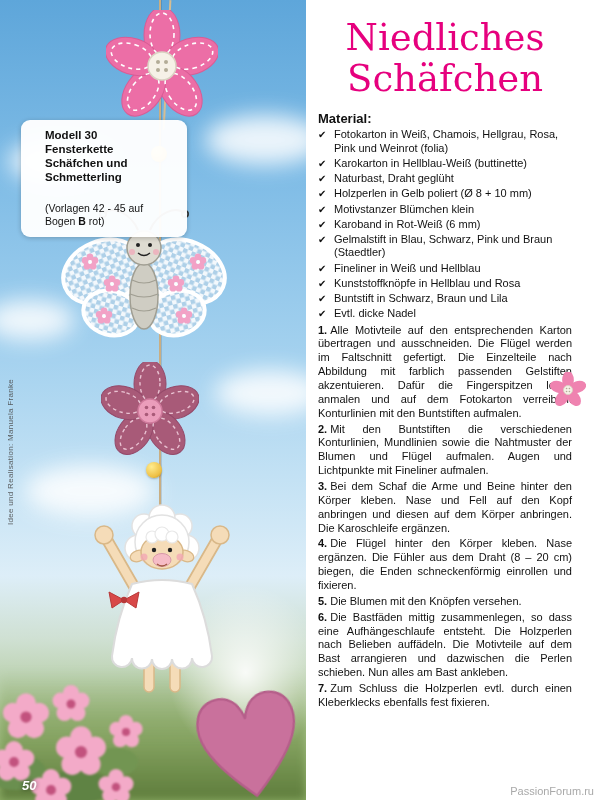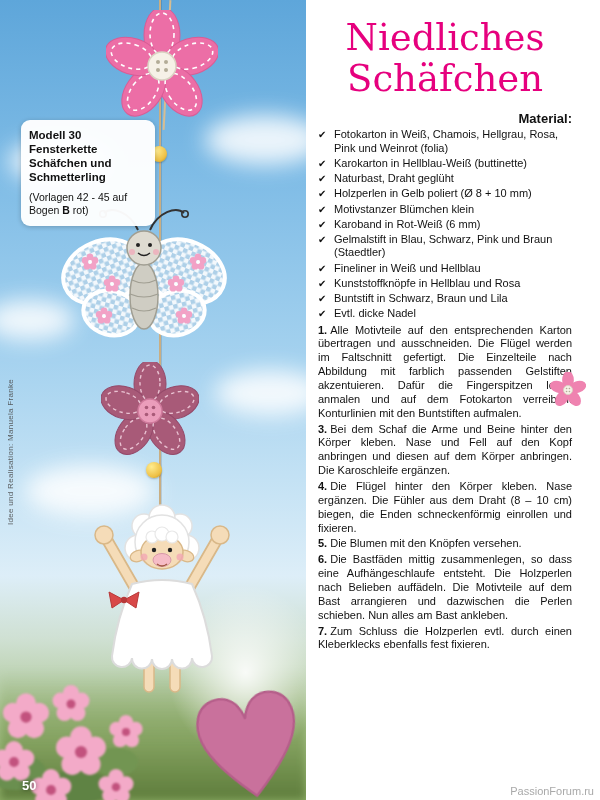--- a/index.html
+++ b/index.html
@@ -19,38 +19,38 @@
   .bead{position:absolute;width:16px;height:16px;border-radius:50%;
         background:radial-gradient(circle at 35% 30%,#ffec8f,#eec045 65%,#b8860b);box-shadow:0 1px 2px rgba(0,0,0,.25);}
   .top-flower{position:absolute;left:106px;top:10px;}
   .butterfly{position:absolute;left:58px;top:196px;}
   .purple-flower{position:absolute;left:101px;top:362px;}
   .sheep{position:absolute;left:72px;top:500px;}
   .heart{position:absolute;left:190px;top:678px;transform:rotate(-9deg);filter:blur(.6px);}
   .bottom-flowers{position:absolute;left:-14px;top:662px;filter:blur(1.3px);}
 
   .model-box{position:absolute;left:21px;top:120px;width:118px;background:rgba(255,255,255,.96);
-             border-radius:9px;padding:8px 8px 9px;box-shadow:0 1px 5px rgba(0,0,0,.22);
+             border-radius:9px;padding:8px 24px 9px;box-shadow:0 1px 5px rgba(0,0,0,.22);
              font-size:11.5px;line-height:1.22;color:#111;}
   .model-box .mb-title,.model-box .mb-sub{font-weight:bold;}
-  .model-box .mb-note{font-size:10.5px;margin-top:7px;}
+  .model-box .mb-note{font-size:10.5px;margin-top:18px;}
 
   .credit{position:absolute;left:6px;top:525px;transform:rotate(-90deg);transform-origin:0 0;
           font-size:8px;color:rgba(70,70,70,.85);white-space:nowrap;letter-spacing:.3px;}
   .pagenum{position:absolute;left:22px;bottom:7px;color:#fff;font-size:13px;font-weight:bold;
-           text-shadow:0 0 4px rgba(0,0,0,.55);}
+           text-shadow:0 0 4px rgba(0,0,0,.55);font-style:italic;}
 
   
   .content{position:absolute;left:306px;top:0;width:294px;height:800px;background:#fff;
            padding:14px 28px 0 12px;box-sizing:border-box;color:#111;}
   .title{font-family:"DejaVu Serif",serif;font-size:37px;line-height:1.1;text-align:center;
          color:#e6007e;margin:4px 0 0;font-weight:500;}
   .intro{margin:15px auto 0;width:250px;text-align:center;color:#e6007e;font-weight:bold;
          font-size:13px;line-height:1.32;}
-  .sec-head{font-size:13px;font-weight:bold;margin:12px 0 2px;text-align:right;}
+  .sec-head{font-size:13px;font-weight:bold;margin:12px 0 2px;}
   ul.materials{list-style:none;margin:2px 0 0;padding:0;font-size:11px;line-height:1.24;}
   li.mat{display:flex;gap:5px;margin-bottom:1.5px;}
   .chk{flex:0 0 11px;font-size:10px;line-height:1.35;}
   .steps{font-size:11px;line-height:1.26;text-align:justify;margin-top:3px;}
   .step{margin:0 0 2px;}
   .step-num{margin-right:3px;}
   .flower-deco{position:absolute;right:14px;top:372px;}
   .watermark{position:absolute;right:6px;bottom:3px;font-size:11px;color:#a9a9a9;}
 </style>
 </head>
@@ -323,22 +323,23 @@
         <circle r="5" fill="#f6f1e7" stroke="#d9d2c2" stroke-width="1"></circle>
         <circle cx="-1.6" cy="-1.6" r=".9" fill="#b3ac97"></circle>
           <circle cx="1.6" cy="-1.6" r=".9" fill="#b3ac97"></circle>
         <circle cx="-1.6" cy="1.6" r=".9" fill="#b3ac97"></circle>
           <circle cx="1.6" cy="1.6" r=".9" fill="#b3ac97"></circle>
       </svg>
     </div>
 
     <div class="steps">
       <p class="step"><b class="step-num">1.</b><span>Alle Motivteile auf den entsprechenden Karton übertragen und ausschneiden. Die Flügel werden im Faltschnitt gefertigt. Die Einzelteile nach Abbildung mit farblich passenden Gelstiften akzentuieren. Dafür die Fingerspitzen leicht anmalen und auf dem Fotokarton verreiben. Konturlinien mit den Buntstiften aufmalen.</span></p>
+      <p class="step"><b class="step-num">2.</b><span>Mit den Buntstiften die verschiedenen Konturlinien, Mundlinien sowie die Nahtmuster der Blumen und Flügel aufmalen. Augen und Lichtpunkte mit Fineliner aufmalen.</span></p>
       <p class="step"><b class="step-num">3.</b><span>Bei dem Schaf die Arme und Beine hinter den Körper kleben. Nase und Fell auf den Kopf anbringen und diesen auf dem Körper anbringen. Die Karoschleife ergänzen.</span></p>
-      <p class="step"><b class="step-num">4.</b><span>Die Flügel hinter den Körper kleben. Nase ergänzen. Die Fühler aus dem Draht (8 – 10 cm) biegen, die Enden schneckenförmig einrollen und fixieren.</span></p>
+      <p class="step"><b class="step-num">4.</b><span>Die Flügel hinter den Körper kleben. Nase ergänzen. Die Fühler aus dem Draht (8 – 20 cm) biegen, die Enden schneckenförmig einrollen und fixieren.</span></p>
       <p class="step"><b class="step-num">5.</b><span>Die Blumen mit den Knöpfen versehen.</span></p>
       <p class="step"><b class="step-num">6.</b><span>Die Bastfäden mittig zusammenlegen, so dass eine Aufhängeschlaufe entsteht. Die Holzperlen nach Belieben auffädeln. Die Motivteile auf dem Bast arrangieren und dazwischen die Perlen schieben. Nun alles am Bast ankleben.</span></p>
       <p class="step"><b class="step-num">7.</b><span>Zum Schluss die Holzperlen evtl. durch einen Kleberklecks ebenfalls fest fixieren.</span></p>
     </div>
 
     <div class="watermark">PassionForum.ru</div>
   </div>
 </div>
 
 </body></html>

